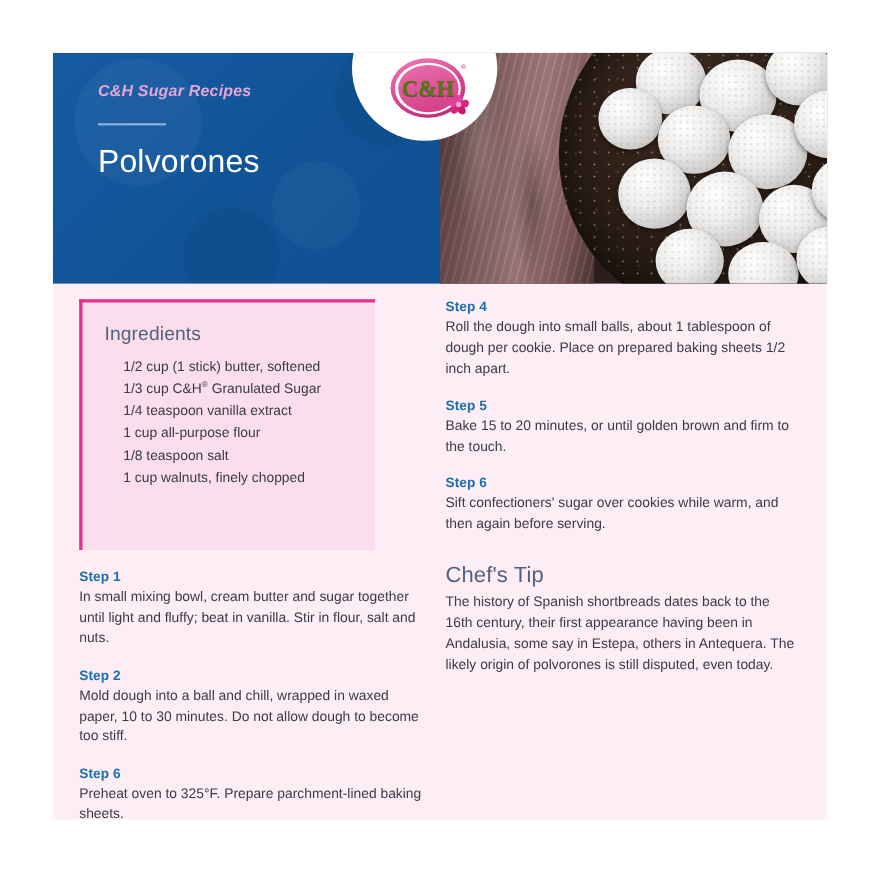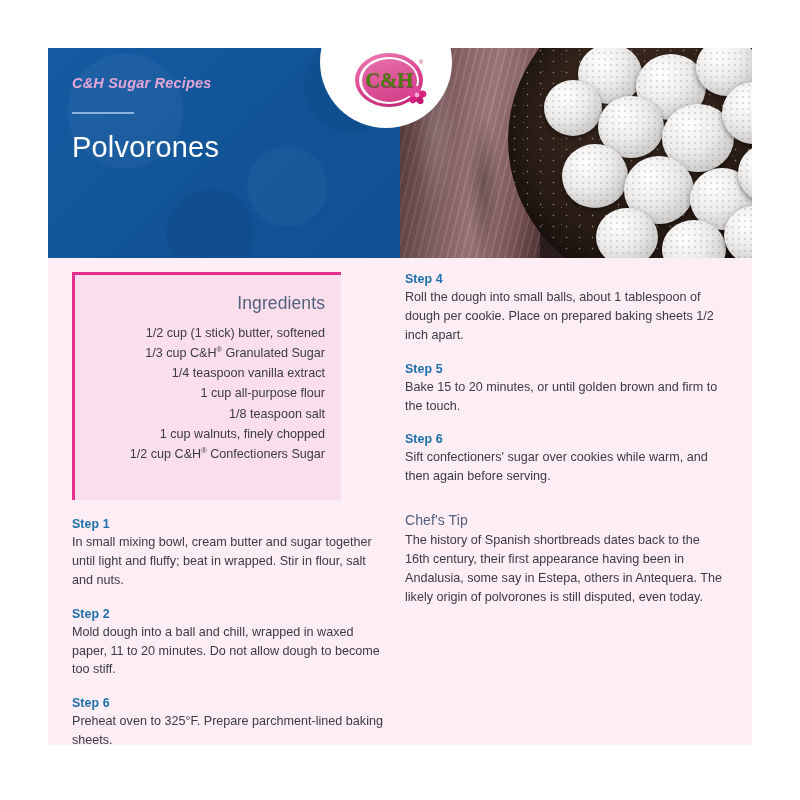--- a/index.html
+++ b/index.html
@@ -216,21 +216,21 @@
     position: absolute;
     left: 52px;
     top: 32px;
     width: 20px;
     height: 20px;
   }
 
   
   .header-text {
     position: absolute;
-    left: 24px;
+    left: 41px;
     top: 27px;
     z-index: 4;
   }
   .eyebrow {
     color: #e4a6d6;
     font-size: 14.5px;
     font-style: italic;
     font-weight: 700;
     letter-spacing: 0.2px;
     margin: 0;
@@ -273,21 +273,20 @@
   .ingredients {
     position: absolute;
     left: 24px;
     top: 14px;
     width: 269px;
     height: 228px;
     background: #fadeeb;
     border-top: 3px solid #e6308f;
     border-left: 3px solid #e6308f;
     box-sizing: border-box;
-    text-align: right;
   }
   .ingredients-inner {
     padding: 18px 16px 0 20px;
   }
   .ingredients-title {
     color: #53617e;
     font-size: 17.5px;
     font-weight: 400;
     margin: 0 0 9px 0;
     letter-spacing: 0.1px;
@@ -340,21 +339,21 @@
     font-size: 12.6px;
     line-height: 1.50;
     margin: 0;
   }
 
   .tip {
     margin-top: 26px;
   }
   .tip-title {
     color: #53617e;
-    font-size: 14px;
+    font-size: 20px;
     font-weight: 400;
     margin: 0 0 3px 0;
     letter-spacing: 0.1px;
   }
   .tip-text {
     color: #3b3b42;
     font-size: 12.6px;
     line-height: 1.50;
     margin: 0;
   }
@@ -427,33 +426,32 @@
         <div class="ingredients">
           <div class="ingredients-inner">
             <h2 class="ingredients-title">Ingredients</h2>
             <ul class="ing-list">
               <li>1/2 cup (1 stick) butter, softened</li>
               <li>1/3 cup C&amp;H<span class="sup">®</span> Granulated Sugar</li>
               <li>1/4 teaspoon vanilla extract</li>
               <li>1 cup all-purpose flour</li>
               <li>1/8 teaspoon salt</li>
               <li>1 cup walnuts, finely chopped</li>
-              <li>1/2 cup C&amp;H<span class="sup">®</span> Confectioners Sugar</li>
             </ul>
           </div>
         </div>
 
         <div class="steps-left">
           <div class="step">
             <p class="step-label">Step 1</p>
-            <p class="step-text">In small mixing bowl, cream butter and sugar together until light and fluffy; beat in wrapped. Stir in flour, salt and nuts.</p>
+            <p class="step-text">In small mixing bowl, cream butter and sugar together until light and fluffy; beat in vanilla. Stir in flour, salt and nuts.</p>
           </div>
           <div class="step">
             <p class="step-label">Step 2</p>
-            <p class="step-text">Mold dough into a ball and chill, wrapped in waxed paper, 11 to 20 minutes. Do not allow dough to become too stiff.</p>
+            <p class="step-text">Mold dough into a ball and chill, wrapped in waxed paper, 10 to 30 minutes. Do not allow dough to become too stiff.</p>
           </div>
           <div class="step">
             <p class="step-label">Step 6</p>
             <p class="step-text">Preheat oven to 325°F. Prepare parchment-lined baking sheets.</p>
           </div>
         </div>
       </div>
 
       <div class="col-right">
         <div class="steps-right">

